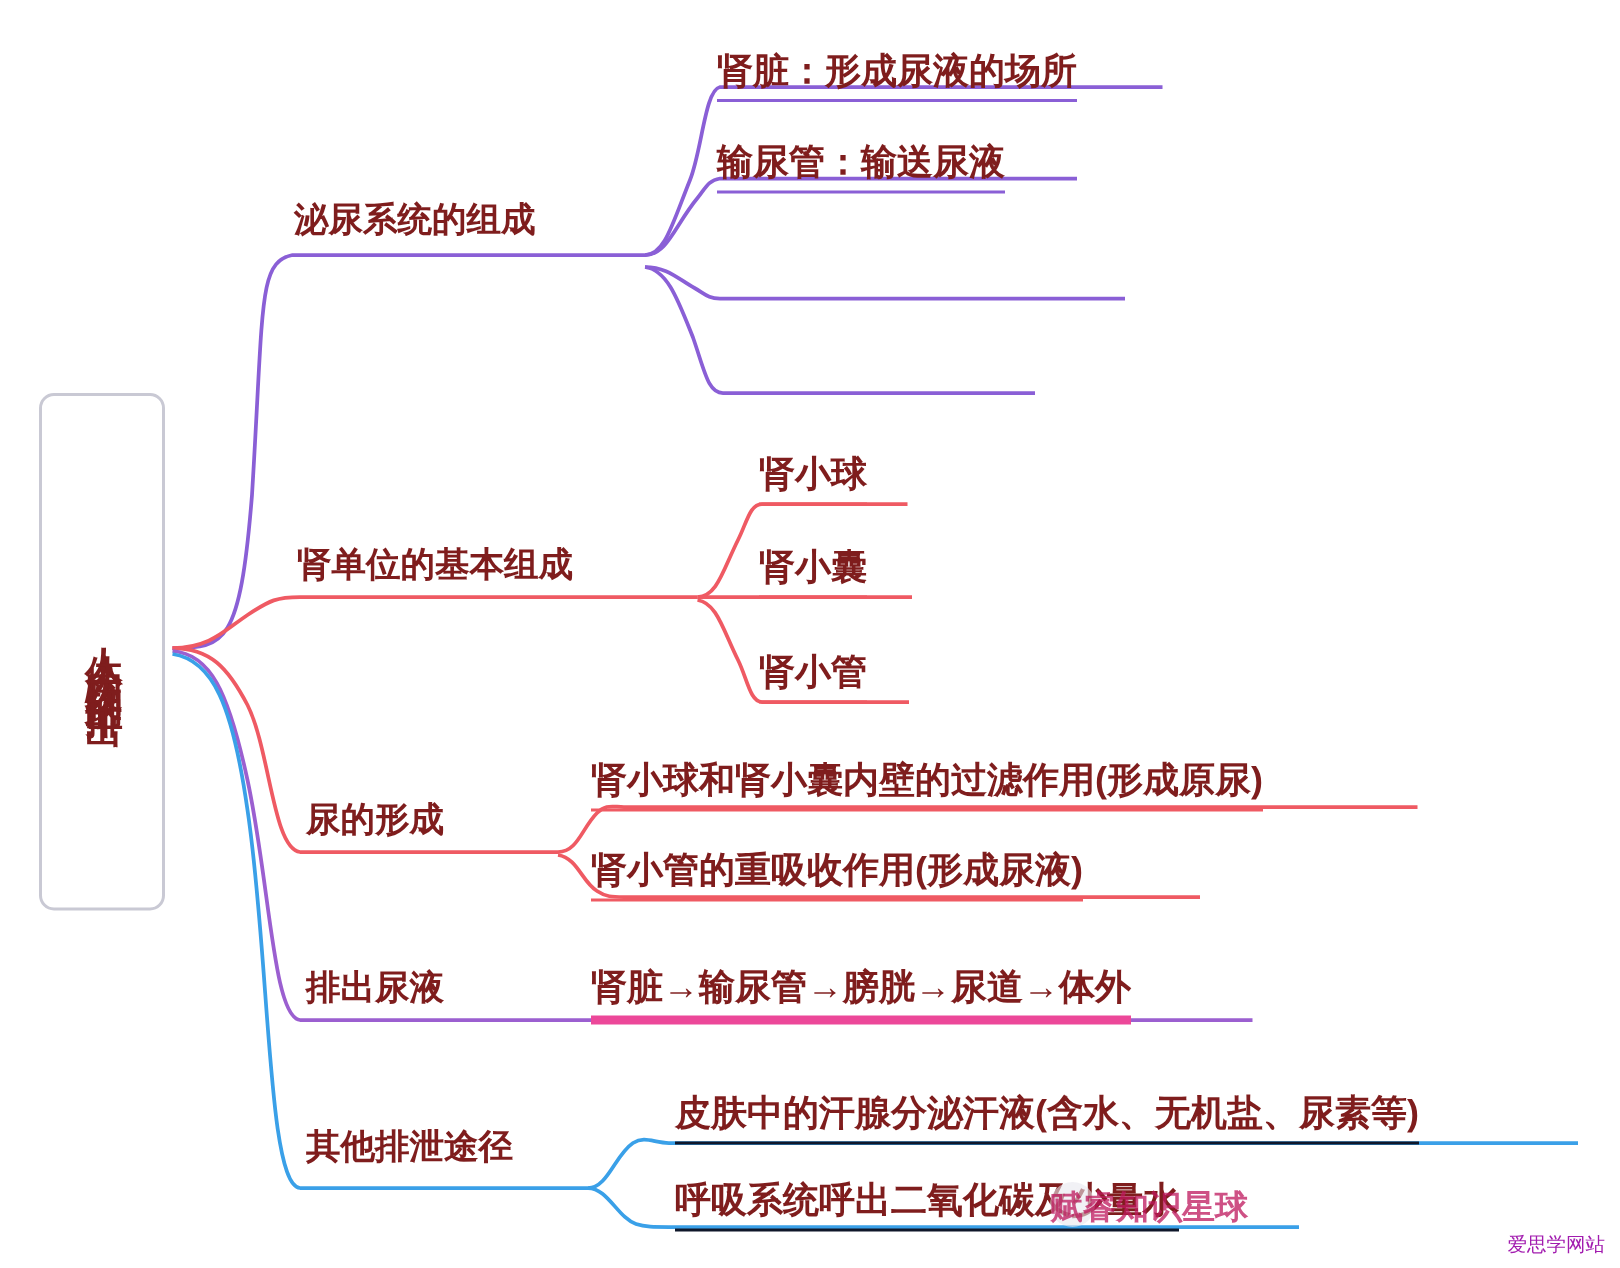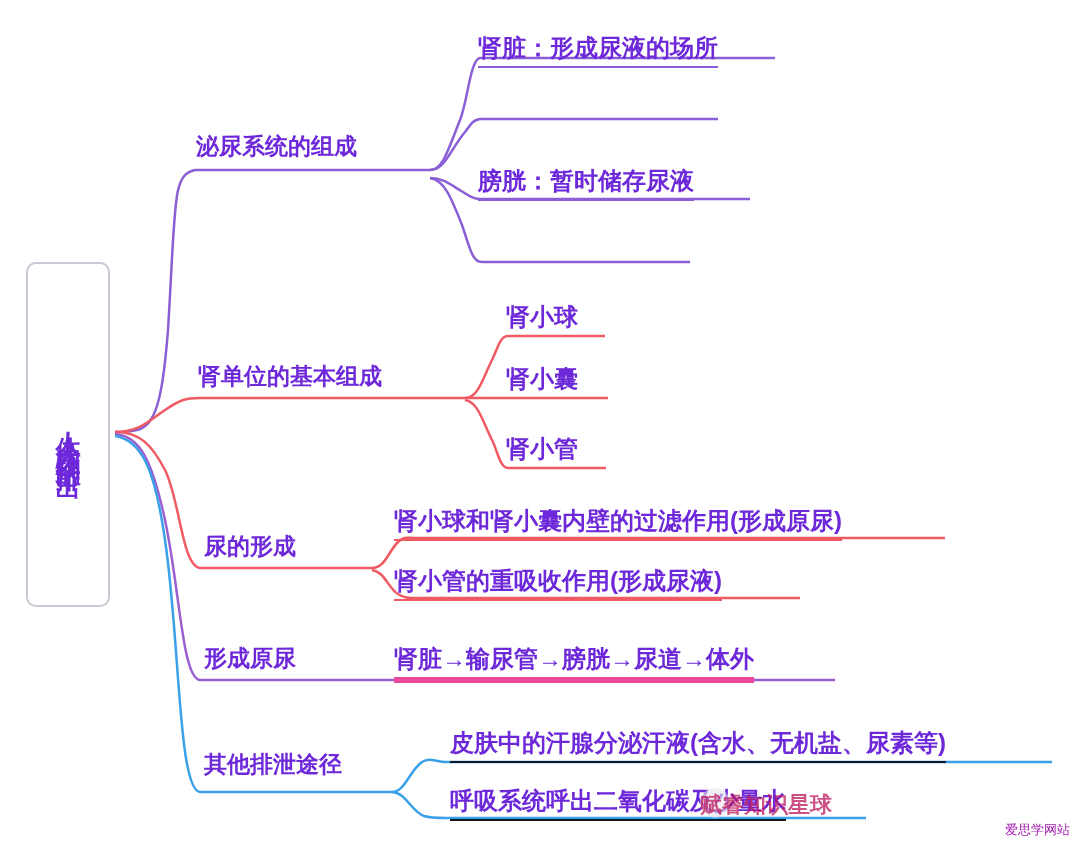--- a/index.html
+++ b/index.html
@@ -24,21 +24,21 @@
     top: 0;
     width: 1080px;
     height: 845px;
     pointer-events: none;
   }
   .node {
     position: absolute;
     font-weight: bold;
     line-height: 1.25;
     white-space: nowrap;
-    color: #6d28d9;
+    color: #7f1d1d;
   }
   
   #root-node {
     left: 26px;
     top: 262px;
     width: 84px;
     height: 345px;
     border: 2px solid #c9c9d4;
     border-radius: 10px;
     background: #ffffff;
@@ -130,34 +130,34 @@
     <path d="M392,792 C405,792 412,812 424,816 C430,818 436,818 446,818 L866,818" fill="none" stroke="#3aa0e8" stroke-width="2.5"></path>
   </svg>
 
   <div class="node" id="root-node">
     <span class="root-text">人体内废物的排出</span>
   </div>
 
   <div class="node branch-label" style="left:196px; top:132px;">泌尿系统的组成</div>
 
   <div class="node leaf-label leaf-purple" style="left:478px; top:33px;">肾脏：形成尿液的场所</div>
-  <div class="node leaf-label leaf-purple" style="left:478px; top:166px;">膀胱：暂时储存尿液</div>
+  <div class="node leaf-label leaf-purple" style="left:478px; top:94px;">输尿管：输送尿液</div>
 
   <div class="node branch-label" style="left:198px; top:362px;">肾单位的基本组成</div>
 
   <div class="node leaf-label leaf-red" style="left:506px; top:302px;">肾小球</div>
   <div class="node leaf-label leaf-red" style="left:506px; top:364px;">肾小囊</div>
   <div class="node leaf-label leaf-red" style="left:506px; top:434px;">肾小管</div>
 
   <div class="node branch-label" style="left:204px; top:532px;">尿的形成</div>
 
   <div class="node leaf-label leaf-red" style="left:394px; top:506px;">肾小球和肾小囊内壁的过滤作用(形成原尿)</div>
   <div class="node leaf-label leaf-red" style="left:394px; top:566px;">肾小管的重吸收作用(形成尿液)</div>
 
-  <div class="node branch-label" style="left:204px; top:644px;">形成原尿</div>
+  <div class="node branch-label" style="left:204px; top:644px;">排出尿液</div>
 
   <div class="node leaf-label leaf-violet" style="left:394px; top:644px;">肾脏→输尿管→膀胱→尿道→体外</div>
 
   <div class="node branch-label" style="left:204px; top:750px;">其他排泄途径</div>
 
   <div class="node leaf-label leaf-blue" style="left:450px; top:728px;">皮肤中的汗腺分泌汗液(含水、无机盐、尿素等)</div>
   <div class="node leaf-label leaf-blue" style="left:450px; top:786px;">呼吸系统呼出二氧化碳及少量水</div>
 
   <div class="wm-logo"></div>
   <div class="wm-center">赋睿知识星球</div>

